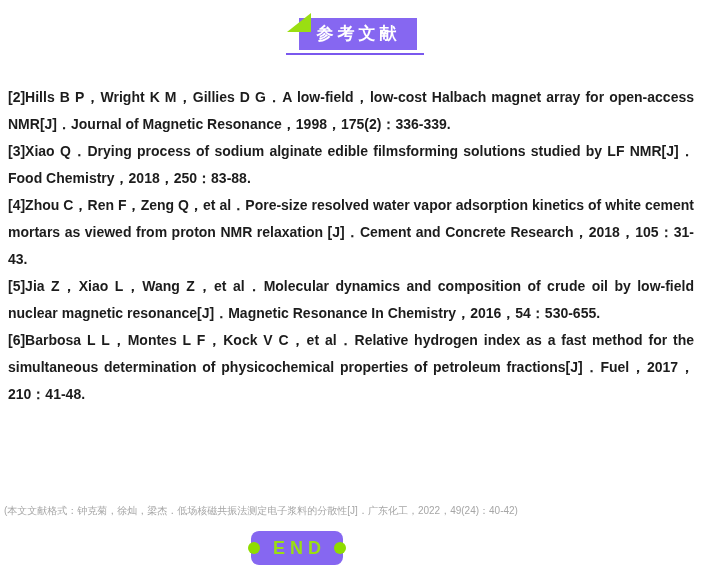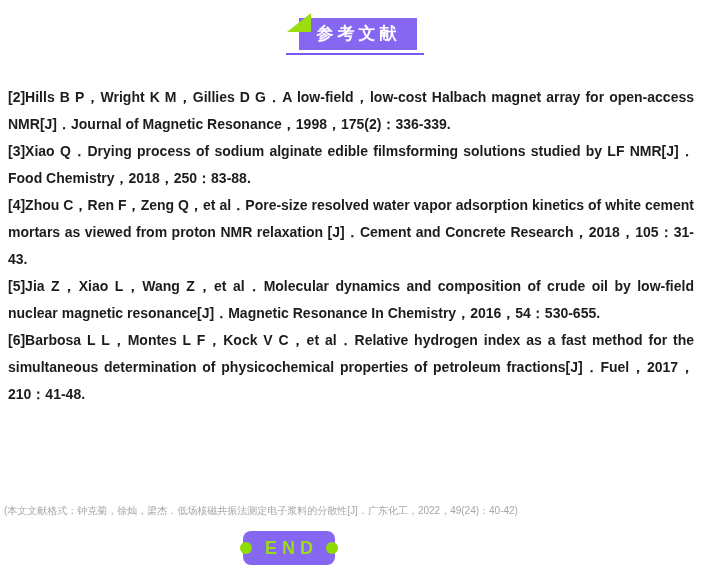--- a/index.html
+++ b/index.html
@@ -85,21 +85,21 @@
     font-size: 10px;
     font-weight: normal;
     line-height: 18px;
     white-space: nowrap;
   }
 
   
   .end-wrap {
     position: absolute;
     top: 531px;
-    left: 8px;
+    left: 16px;
     width: 562px;
     display: flex;
     justify-content: center;
   }
   .end-badge {
     position: relative;
     width: 92px;
     height: 34px;
     background: #8667f1;
     border-radius: 8px;

